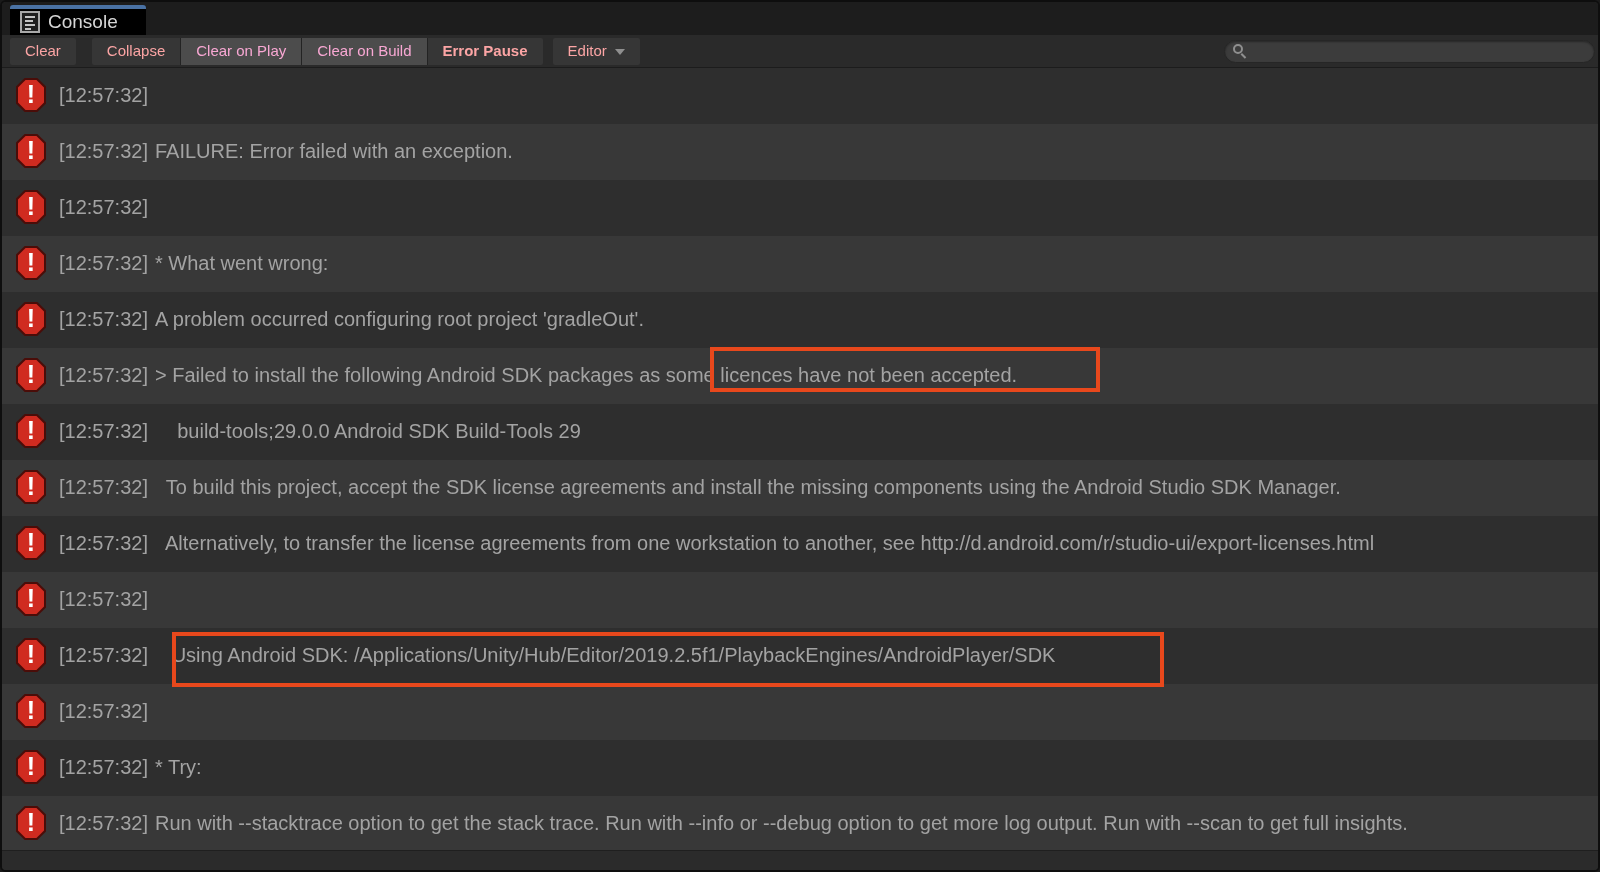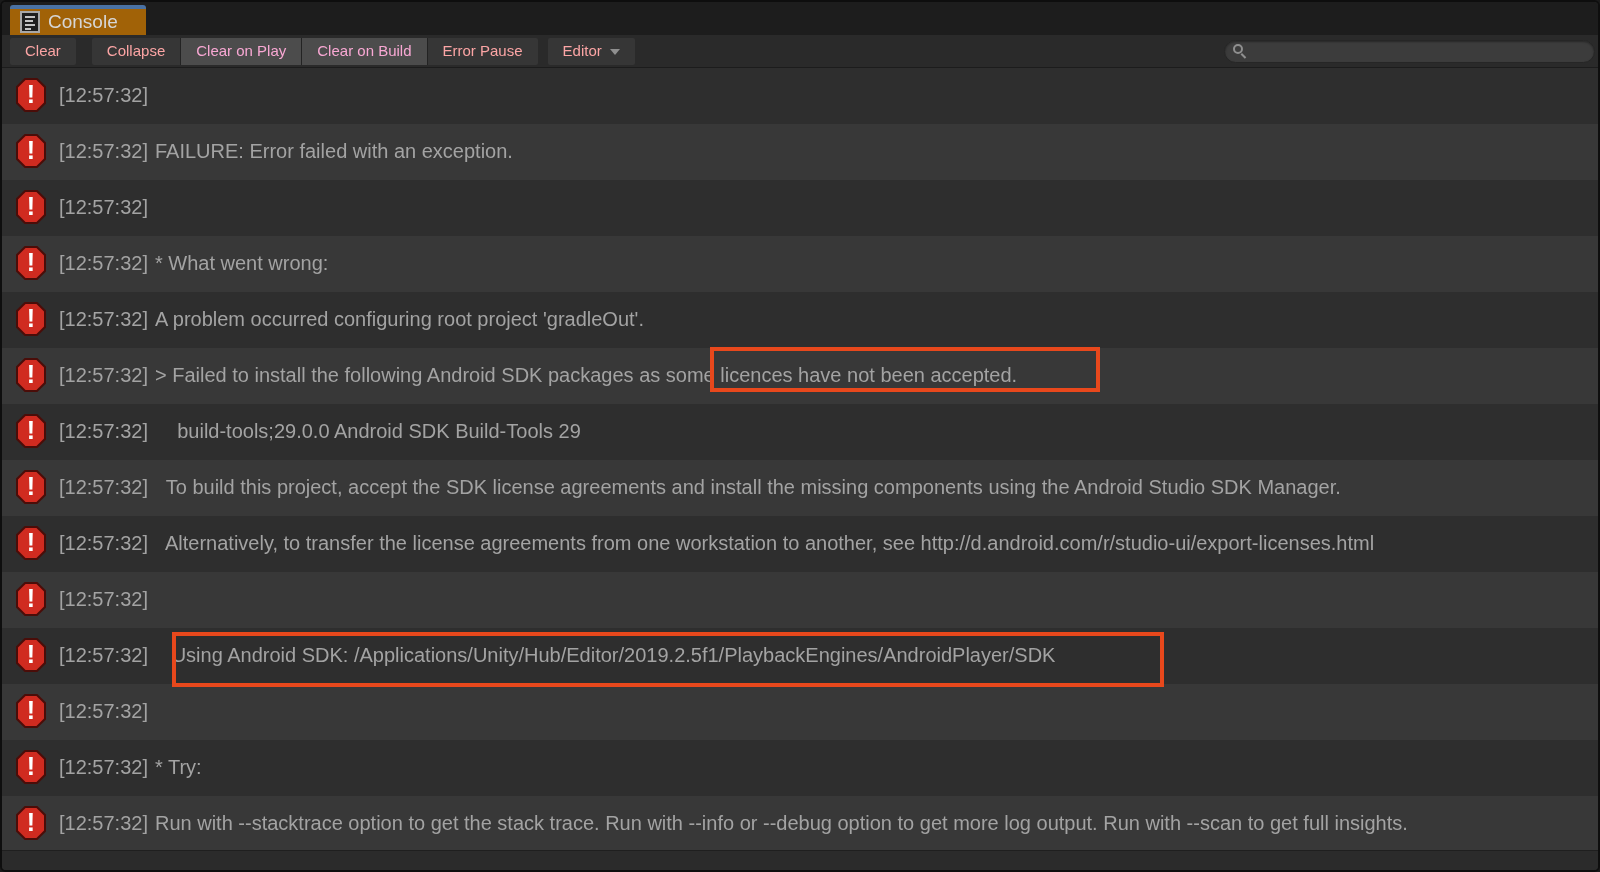--- a/index.html
+++ b/index.html
@@ -12,21 +12,21 @@
     border-radius:6px; overflow:hidden;
   }
 
   
   .tabbar{
     position:absolute; left:0; top:0; width:100%; height:33px;
     background:#1d1d1d;
   }
   .tab{
     position:absolute; left:8px; top:3px; height:30px; width:136px;
-    background:#a16207; border-top:4px solid #4a72a4;
+    background:#000000; border-top:4px solid #4a72a4;
     border-radius:3px 3px 0 0;
     display:flex; align-items:center; gap:8px; padding:0 10px;
   }
   .tab-label{ color:#d6d6d6; font-size:19px; white-space:nowrap; }
 
   
   .toolbar{
     position:absolute; left:0; top:33px; width:100%; height:33px;
     background:#2a2a2a; border-bottom:1px solid #1c1c1c;
     display:flex; align-items:center; padding:0 8px;
@@ -34,21 +34,21 @@
   .tb-btn{
     height:27px; line-height:26px; padding:0 15px;
     background:#363636; color:#fca5a5; font-size:15px;
     border:none; border-radius:2px; white-space:nowrap; cursor:default;
     font-family:"Liberation Sans", sans-serif;
     display:flex; align-items:center; gap:8px;
   }
   .tb-group{ display:flex; }
   .tb-group .tb-btn{ border-radius:0; border-right:1px solid #232323; }
   .tb-group .tb-btn:first-child{ border-radius:2px 0 0 2px; }
-  .tb-group .tb-btn:last-child{ border-right:none; border-radius:0 2px 2px 0; }
+  .tb-group .tb-btn:last-child{ border-right:none; border-radius:0 2px 2px 0;font-weight:bold; }
   .tb-btn.active{ background:#4c4c4c; color:#f9a8d4; }
   .gap-lg{ width:16px; } .gap-sm{ width:10px; }
   .dd-arrow{
     width:0; height:0; margin-top:2px;
     border-left:5px solid transparent; border-right:5px solid transparent;
     border-top:6px solid #8f8f8f;
   }
 
   
   .search{

